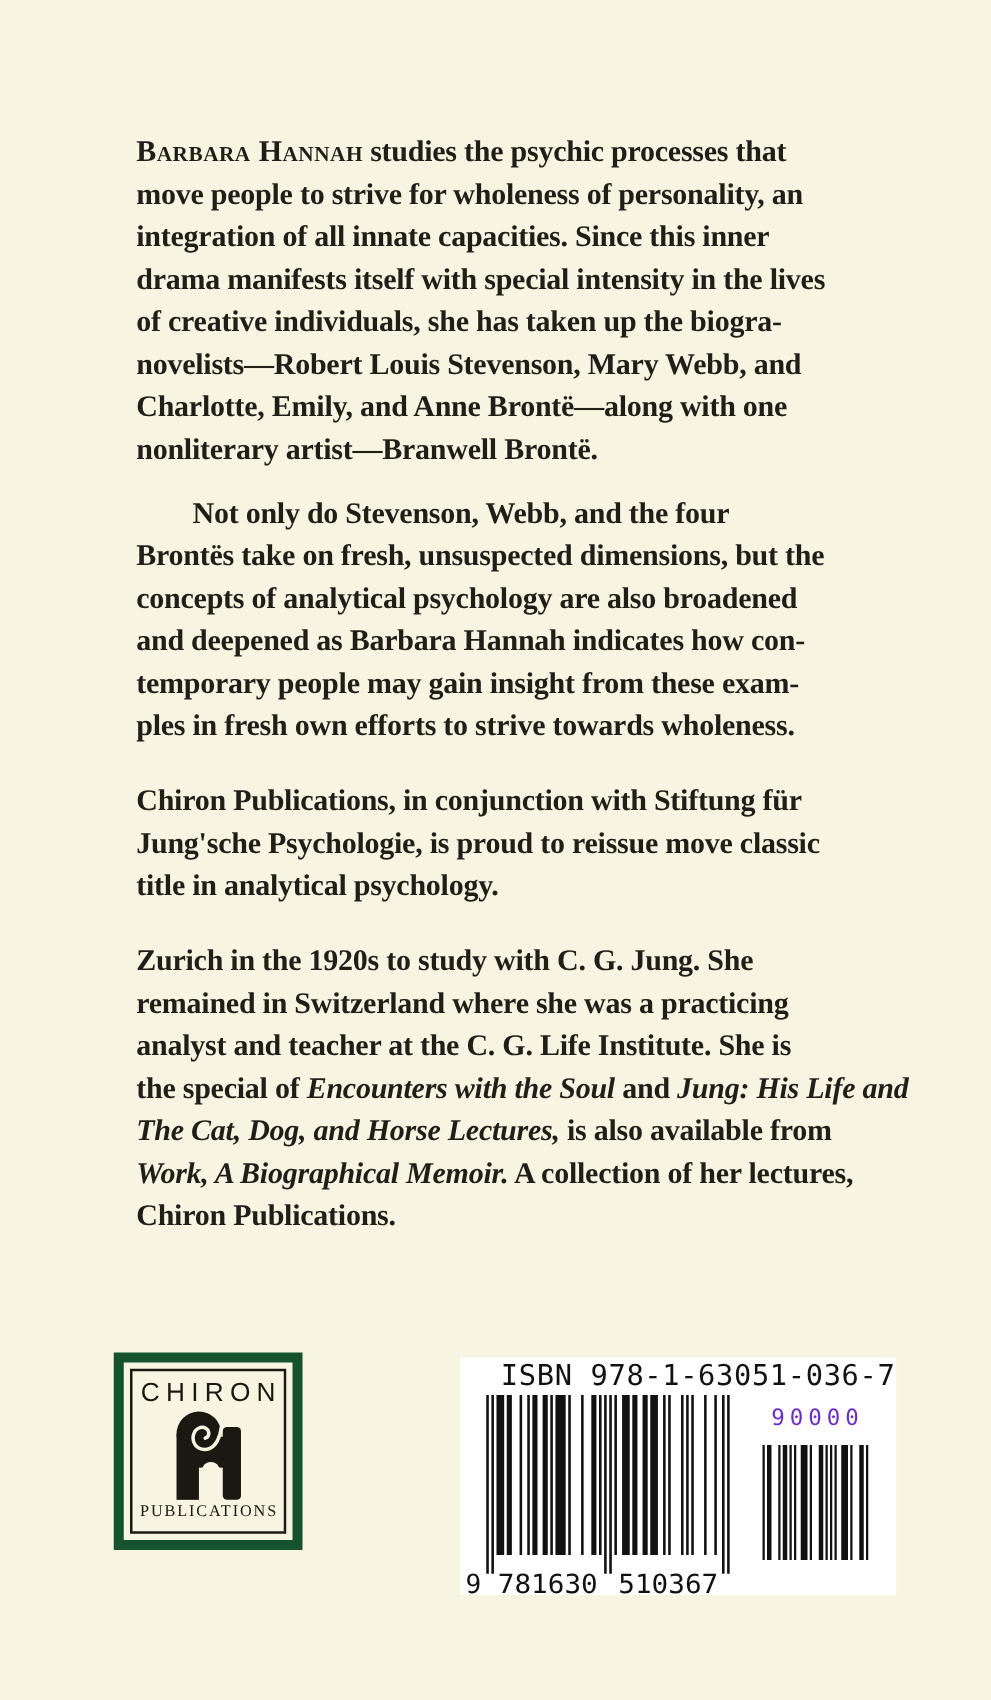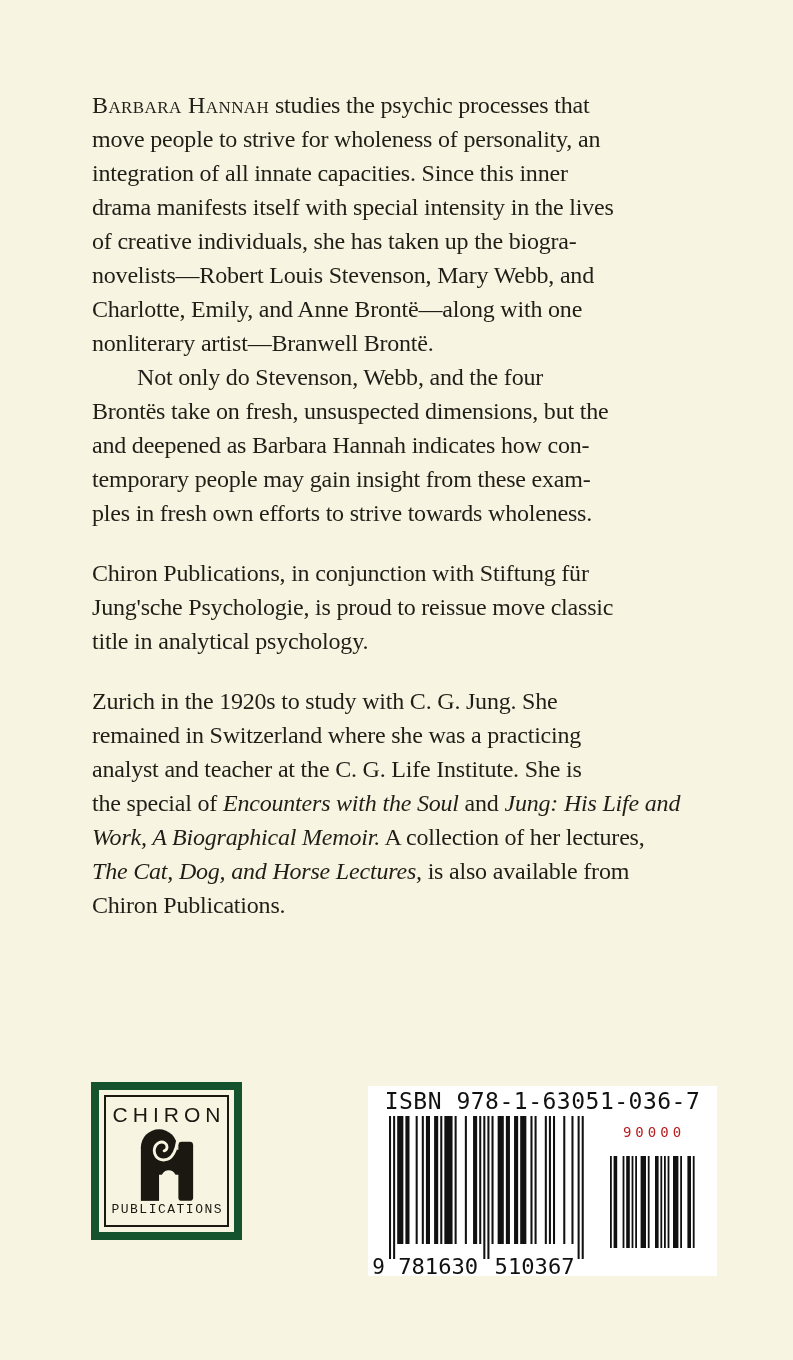--- a/index.html
+++ b/index.html
@@ -8,21 +8,21 @@
     width:793px;height:1360px;
     background:#f7f5e1;
     overflow:hidden;
     font-family:"Liberation Serif","DejaVu Serif",serif;
     color:#211e18;
   }
   .text-block{
     position:absolute;
     left:92px;top:88px;width:625px;
   }
-  .para{margin:0;}
+  .para{margin:17px;font-weight:bold;}
   .para.gap{margin-top:26px;}
   .line{
     height:34px;line-height:34px;
     font-size:24px;
     letter-spacing:-0.2px;
     white-space:nowrap;
   }
   .line.indent{padding-left:45px;}
   .it{font-style:italic;}
   .sc{font-variant:small-caps;letter-spacing:0.4px;}
@@ -41,47 +41,47 @@
     display:flex;flex-direction:column;align-items:center;justify-content:space-between;
     padding:6px 0 8px 0;box-sizing:border-box;
   }
   .logo-name{
     font-family:"Liberation Sans",sans-serif;
     font-size:21px;letter-spacing:5px;
     padding-left:5px; 
     color:#1b1812;white-space:nowrap;
   }
   .logo-sub{
-    font-family:Liberation Mono, monospace;
+    font-family:Liberation Serif, serif;
     font-size:13px;letter-spacing:1.5px;
     padding-left:1.5px;
     color:#1b1812;white-space:nowrap;
   }
 
   
   .barcode-panel{
     position:absolute;left:368px;top:1086px;
     width:349px;height:190px;
     background:#ffffff;
   }
   .isbn-label{
     position:absolute;left:0;top:2px;width:100%;
     text-align:center;
     font-family:"DejaVu Sans Mono",monospace;
     font-size:23px;letter-spacing:0.5px;
-    color:#111111;white-space:nowrap;
+    color:#111111;white-space:nowrap;padding-left:16px;
   }
   .ean13-wrap{position:absolute;left:2px;top:30px;width:222px;height:160px;}
   .supp-value{
     position:absolute;left:238px;top:38px;width:92px;
     text-align:center;
     font-family:"DejaVu Sans Mono",monospace;
-    font-size:14px;letter-spacing:4px;
+    font-size:18px;letter-spacing:4px;
     padding-left:4px;box-sizing:border-box;
-    color:#b91c1c;white-space:nowrap;
+    color:#6d28d9;white-space:nowrap;
   }
   .supp-wrap{position:absolute;left:240px;top:70px;width:90px;height:92px;}
 </style>
 </head>
 <body>
 
 <div class="cover">
 
   <div class="text-block">
       <div class="para">
@@ -90,36 +90,37 @@
         <div class="line"><span>integration of all innate capacities. Since this inner</span></div>
         <div class="line"><span>drama manifests itself with special intensity in the lives</span></div>
         <div class="line"><span>of creative individuals, she has taken up the biogra-</span></div>
         <div class="line"><span>novelists—Robert Louis Stevenson, Mary Webb, and</span></div>
         <div class="line"><span>Charlotte, Emily, and Anne Brontë—along with one</span></div>
         <div class="line"><span>nonliterary artist—Branwell Brontë.</span></div>
       </div>
       <div class="para">
         <div class="line indent"><span>Not only do Stevenson, Webb, and the four</span></div>
         <div class="line"><span>Brontës take on fresh, unsuspected dimensions, but the</span></div>
+        <div class="line"><span>concepts of analytical psychology are also broadened</span></div>
         <div class="line"><span>and deepened as Barbara Hannah indicates how con-</span></div>
         <div class="line"><span>temporary people may gain insight from these exam-</span></div>
         <div class="line"><span>ples in fresh own efforts to strive towards wholeness.</span></div>
       </div>
       <div class="para gap">
         <div class="line"><span>Chiron Publications, in conjunction with Stiftung für</span></div>
         <div class="line"><span>Jung'sche Psychologie, is proud to reissue move classic</span></div>
         <div class="line"><span>title in analytical psychology.</span></div>
       </div>
       <div class="para gap">
         <div class="line"><span>Zurich in the 1920s to study with C. G. Jung. She</span></div>
         <div class="line"><span>remained in Switzerland where she was a practicing</span></div>
         <div class="line"><span>analyst and teacher at the C. G. Life Institute. She is</span></div>
         <div class="line"><span>the special of </span><span class="it">Encounters with the Soul</span><span> and </span><span class="it">Jung: His Life and</span></div>
+        <div class="line"><span class="it">The Cat, Dog, and Horse Lectures,</span><span> is also available from</span></div>
         <div class="line"><span class="it">Work, A Biographical Memoir.</span><span> A collection of her lectures,</span></div>
-        <div class="line"><span class="it">The Cat, Dog, and Horse Lectures,</span><span> is also available from</span></div>
         <div class="line"><span>Chiron Publications.</span></div>
       </div>
     </div>
 
   <div class="logo-box">
     <div class="logo-inner">
       <div class="logo-name">CHIRON</div>
       <svg viewBox="0 0 112 132" width="90" height="100" aria-hidden="true">
         <g fill="#1b1812">
           <circle cx="42" cy="36" r="32"></circle>

